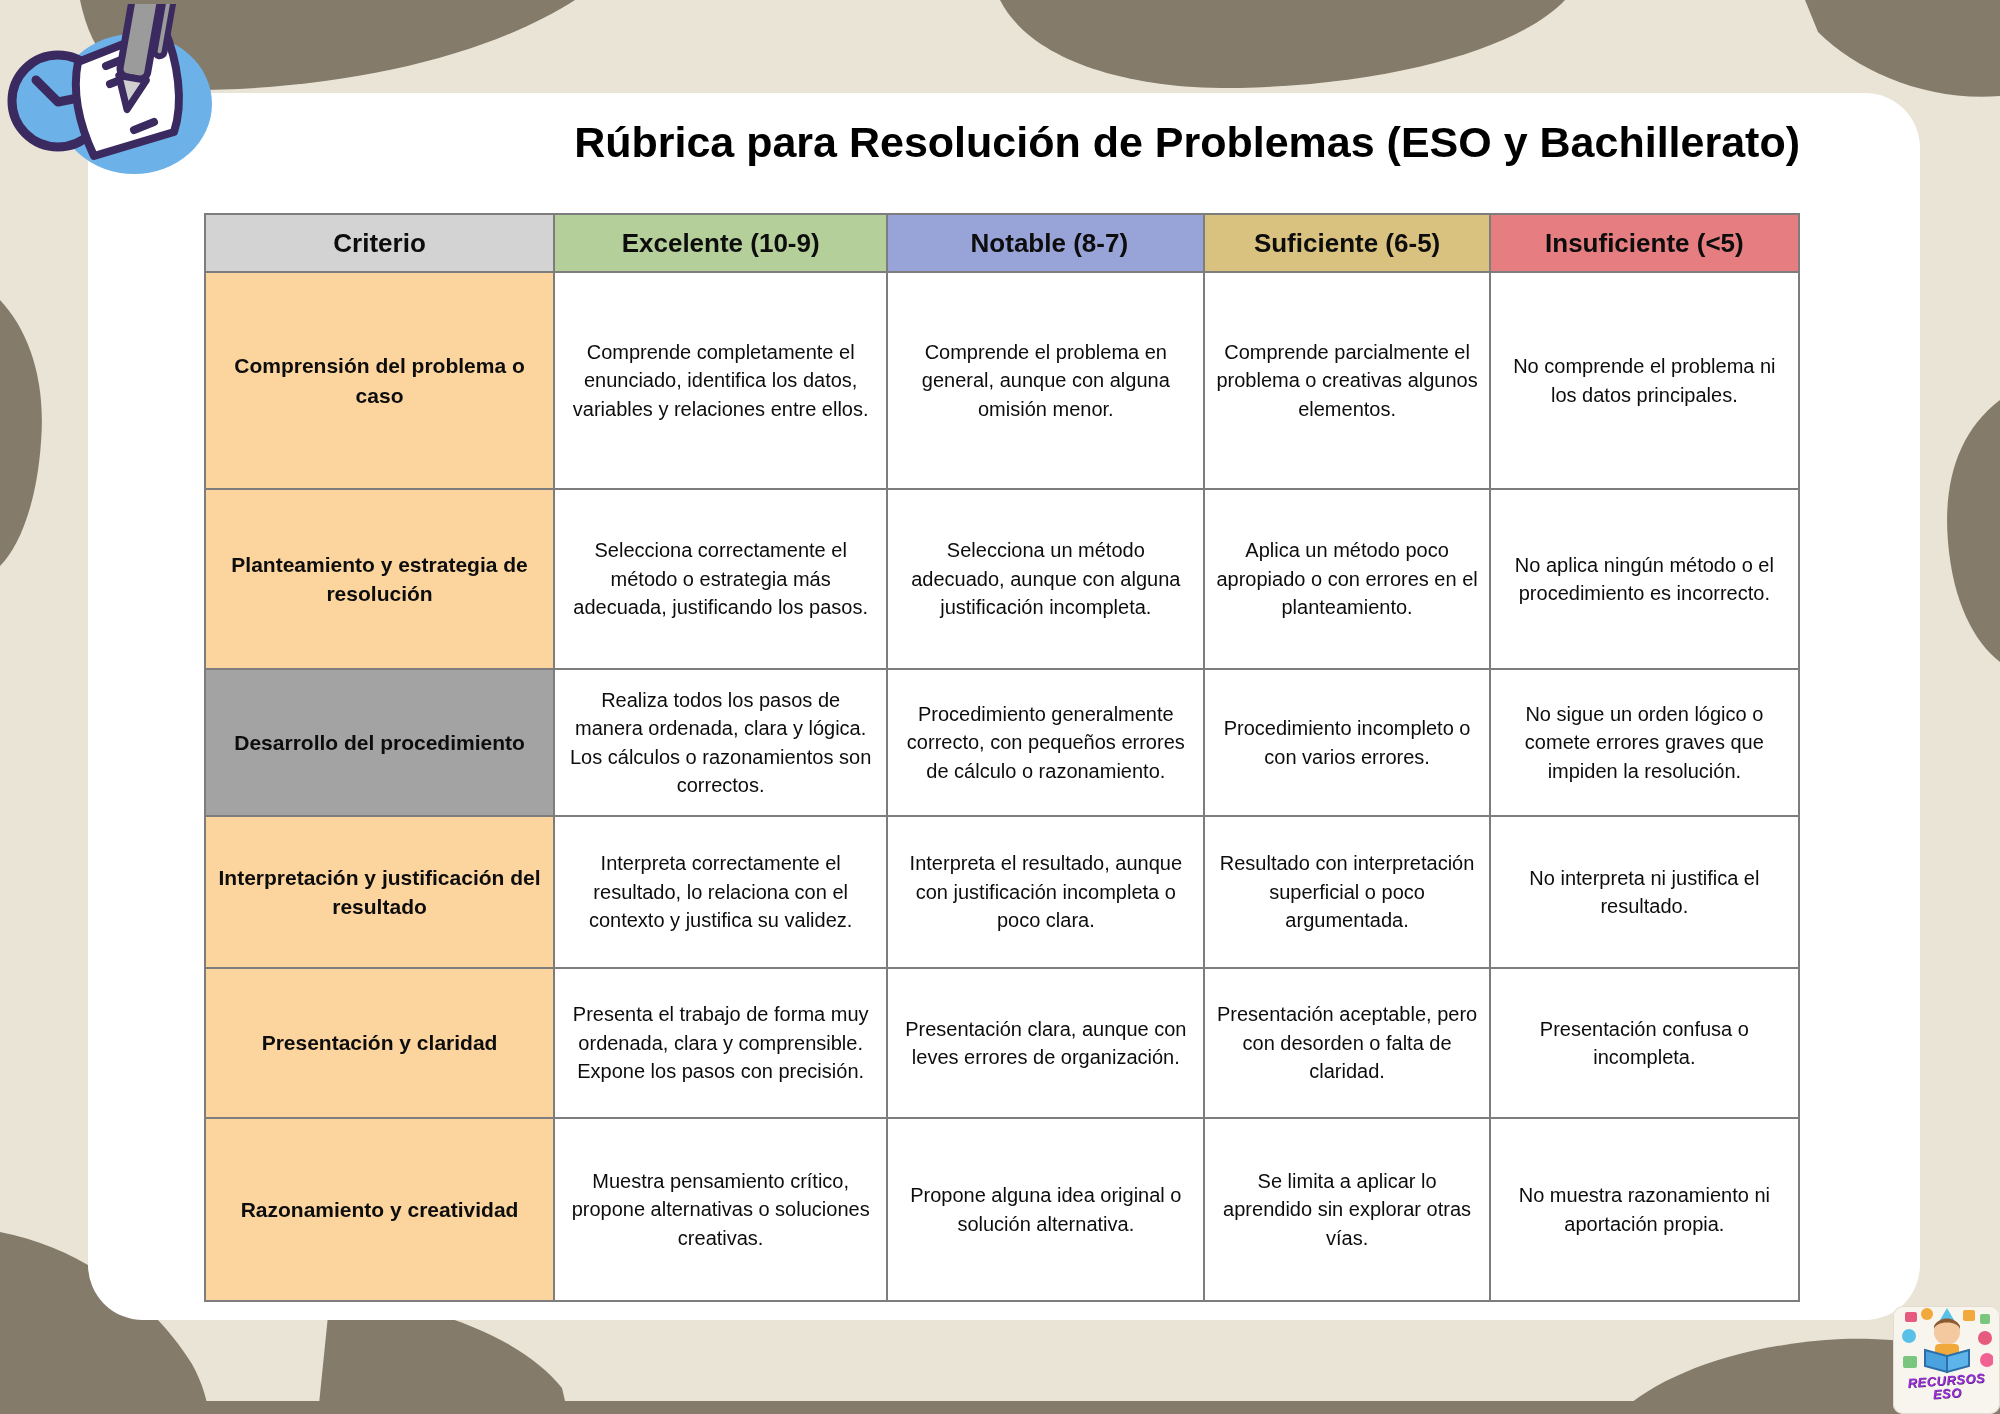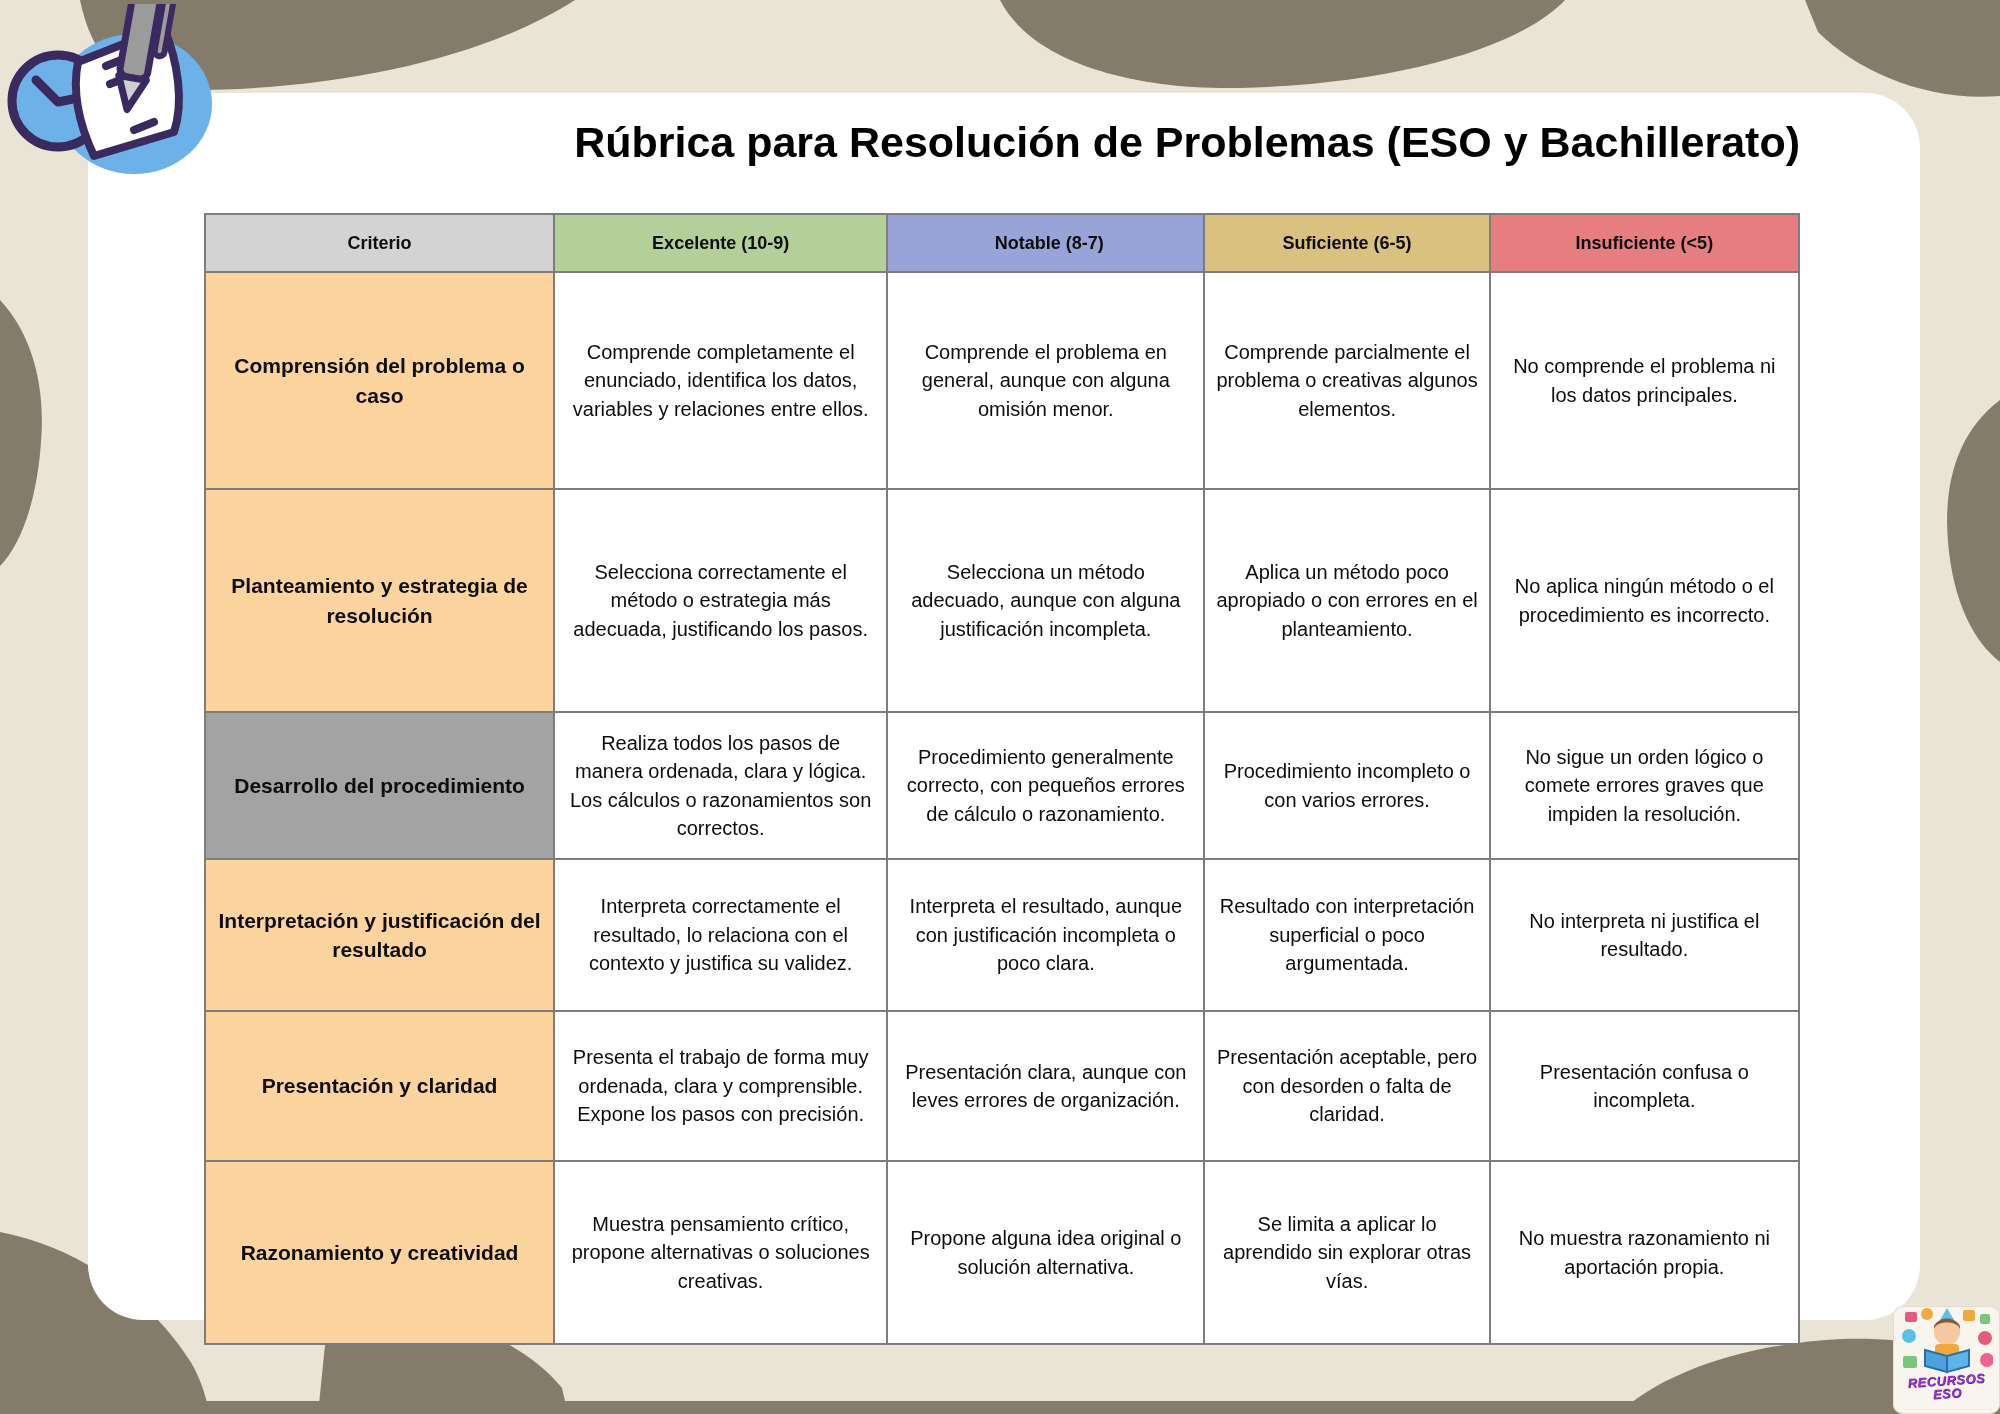--- a/index.html
+++ b/index.html
@@ -22,21 +22,21 @@
   table.rubric{
     position:absolute;left:204px;top:213px;width:1596px;z-index:2;
     border-collapse:collapse;table-layout:fixed;
   }
   table.rubric td, table.rubric th{
     border:2px solid #7d7d7d;
     text-align:center;vertical-align:middle;
     padding:4px 10px;color:#0d0d0d;
     word-wrap:break-word;
   }
-  table.rubric th{height:48px;font-size:18px;font-weight:bold;}
+  table.rubric th{height:48px;font-size:26px;font-weight:bold;}
   td.criterion{font-weight:bold;font-size:21px;line-height:1.4;}
   td.level{font-size:20px;line-height:1.42;background:#ffffff;}
   .logo-card{
     position:absolute;left:1893px;top:1306px;width:107px;height:108px;
     background:#f8f5ef;border-radius:10px;z-index:4;
     display:flex;flex-direction:column;align-items:center;justify-content:flex-start;
     box-shadow:0 0 0 1px #e3ddd0 inset;
   }
   .logo-text{
     font-size:13px;line-height:13px;font-weight:bold;font-style:italic;
@@ -96,21 +96,21 @@
       </tr>
     </thead>
   <tbody>
       <tr style="height: 217px;">
         <td class="criterion" style="background: rgb(252, 212, 158);">Comprensión del problema o caso</td>
         <td class="level">Comprende completamente el enunciado, identifica los datos, variables y relaciones entre ellos.</td>
         <td class="level">Comprende el problema en general, aunque con alguna omisión menor.</td>
         <td class="level">Comprende parcialmente el problema o creativas algunos elementos.</td>
         <td class="level">No comprende el problema ni los datos principales.</td>
       </tr>
-      <tr style="height: 223px;">
+      <tr style="height: 180px;">
         <td class="criterion" style="background: rgb(252, 212, 158);">Planteamiento y estrategia de resolución</td>
         <td class="level">Selecciona correctamente el método o estrategia más adecuada, justificando los pasos.</td>
         <td class="level">Selecciona un método adecuado, aunque con alguna justificación incompleta.</td>
         <td class="level">Aplica un método poco apropiado o con errores en el planteamiento.</td>
         <td class="level">No aplica ningún método o el procedimiento es incorrecto.</td>
       </tr>
       <tr style="height: 147px;">
         <td class="criterion" style="background: #a3a3a3;">Desarrollo del procedimiento</td>
         <td class="level">Realiza todos los pasos de manera ordenada, clara y lógica. Los cálculos o razonamientos son correctos.</td>
         <td class="level">Procedimiento generalmente correcto, con pequeños errores de cálculo o razonamiento.</td>

